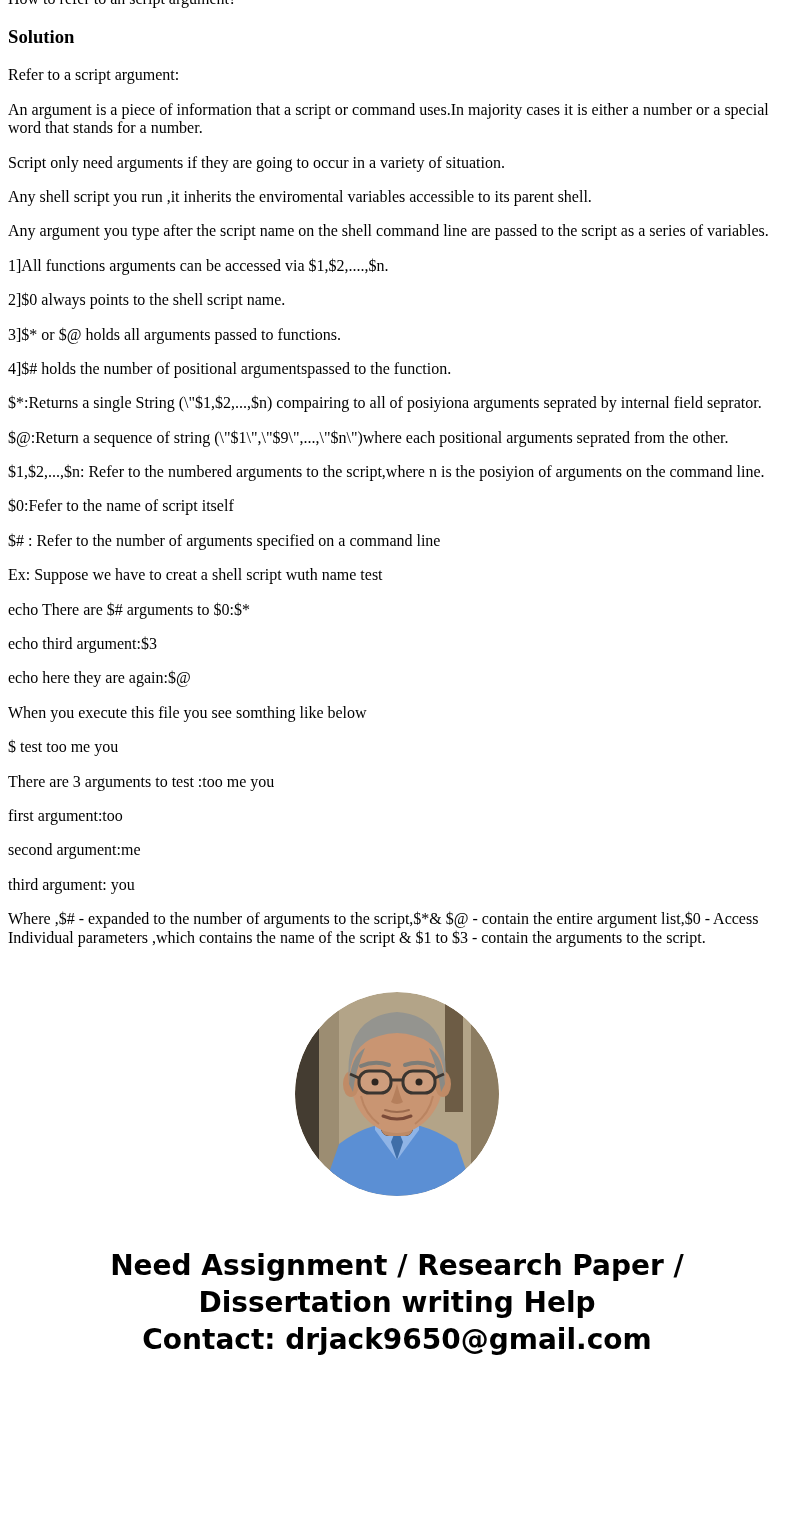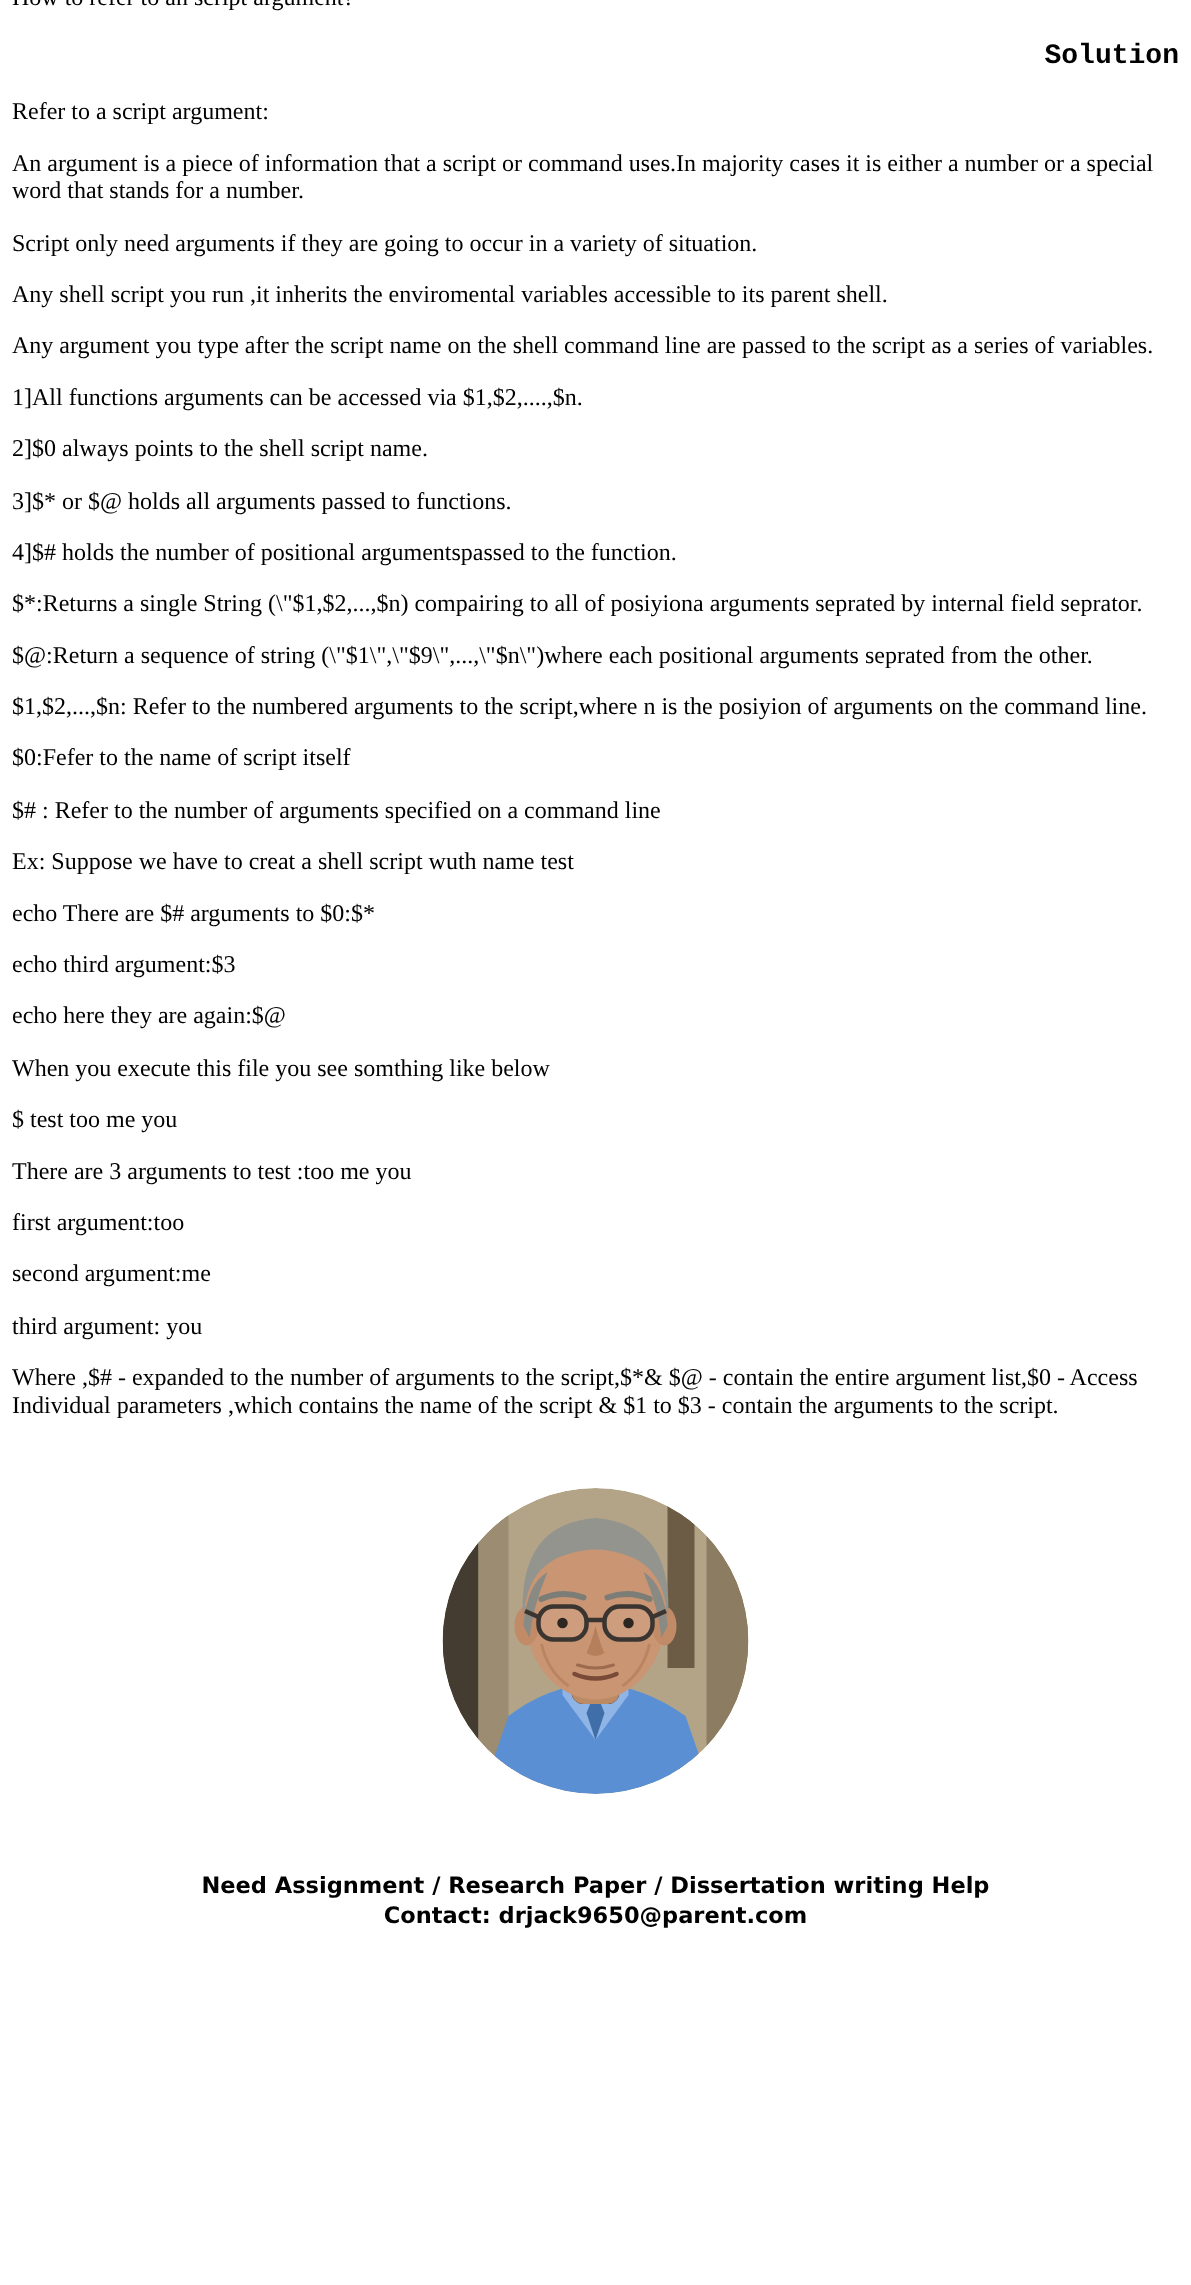--- a/index.html
+++ b/index.html
@@ -18,41 +18,40 @@
     padding: 0 8px;
   }
   .question {
     margin: -10px 0 16px 0; 
     line-height: 1.15;
   }
   h3.solution {
     font-size: 18.7px;
     font-weight: bold;
     margin: 18px 0 18px 0;
-    font-family: Liberation Mono, monospace;
-    text-align: right;
+    font-family: Liberation Serif, serif;
   }
   p.para {
     margin: 16px 0;
     line-height: 1.15;
   }
   .avatar-wrap {
     margin: 45px auto 0 auto;
     width: 204px;
     height: 204px;
     border-radius: 50%;
     overflow: hidden;
     display: block;
   }
   .footer {
     margin: 52px auto 24px auto;
     text-align: center;
     font-family: "DejaVu Sans", sans-serif;
     font-weight: bold;
-    font-size: 15px;
+    font-size: 28px;
     line-height: 1.32;
     max-width: 760px;
   }
   .footer .line1 {
     display: block;
     max-width: 740px;
     margin: 0 auto;
   }
   .footer .line2 {
     display: block;
@@ -145,16 +144,16 @@
         <path d="M90 118 Q102 122 114 118" stroke="#9c6b4e" stroke-width="2" fill="none" stroke-linecap="round"></path>
 
         <path d="M66 104 Q70 122 84 132" stroke="#b07a56" stroke-width="2" fill="none" opacity="0.6"></path>
         <path d="M138 104 Q134 122 120 132" stroke="#b07a56" stroke-width="2" fill="none" opacity="0.6"></path>
       </g>
     </svg>
   </div>
 
   <div class="footer">
     <span class="line1">Need Assignment / Research Paper / Dissertation writing Help</span>
-    <span class="line2">Contact: drjack9650@parent.com</span>
+    <span class="line2">Contact: drjack9650@gmail.com</span>
   </div>
 
 </div>
 
 </body></html>

